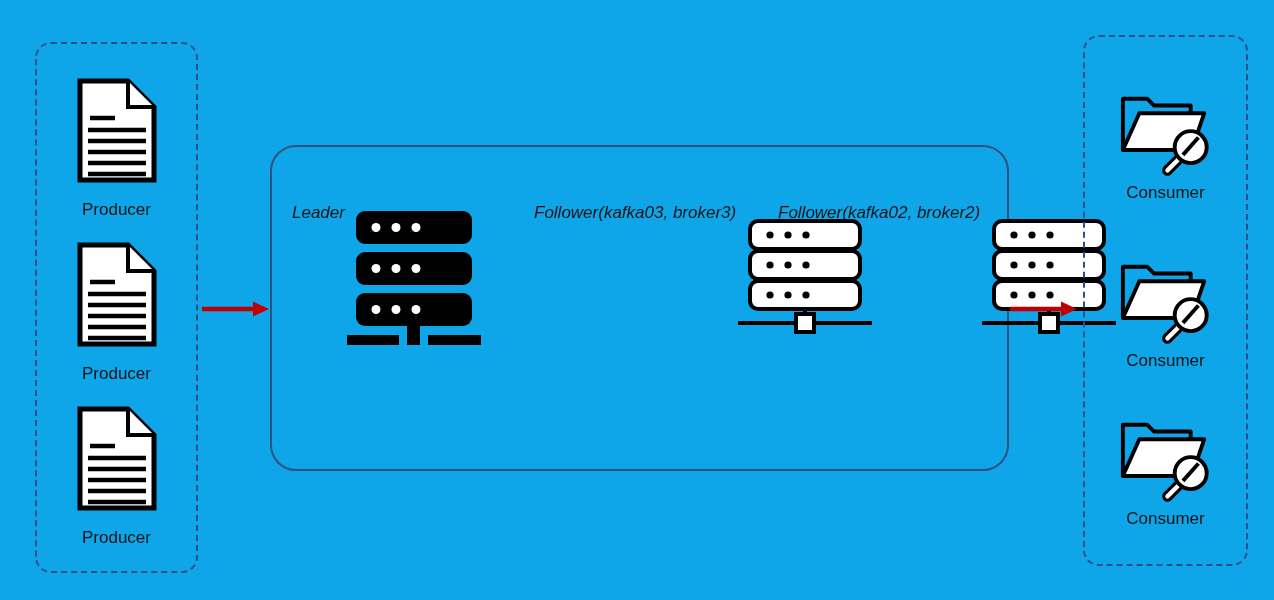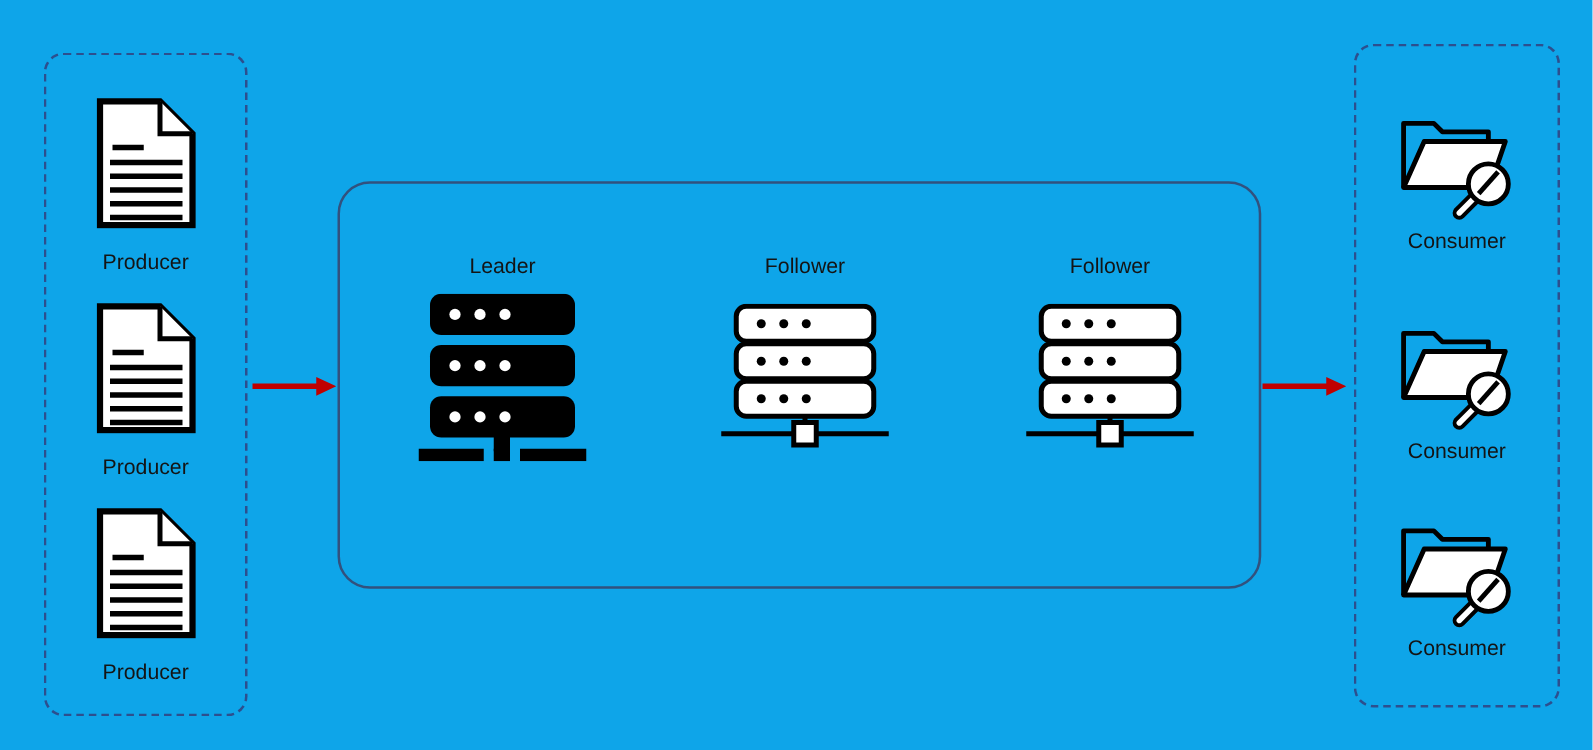--- a/index.html
+++ b/index.html
@@ -36,22 +36,23 @@
 
   
   .cluster-box{
     position:absolute;left:270px;top:145px;width:739px;height:326px;
     border:2px solid var(--cluster,#32517e);
     border-radius:26px;
     box-sizing:border-box;
   }
   .broker{
     position:absolute;top:54px;width:220px;
-    display:flex;flex-direction:column;align-items:center;
+    display:flex;align-items:flex-start;
     text-align:center;
+    font-style:italic;
   }
   .broker-leader{left:20px;}
   .broker-follower1{left:262px;}
   .broker-follower2{left:506px;}
   .broker-role,.broker-host{
     font-size:17px;line-height:24px;color:#141414;white-space:nowrap;
   }
   .leader-icon-wrap{margin-top:10px;}
   .follower-icon-wrap{margin-top:18px;}
 
@@ -156,20 +157,21 @@
             <circle cx="31" cy="98.5" r="4.5"></circle>
               <circle cx="51" cy="98.5" r="4.5"></circle>
               <circle cx="71" cy="98.5" r="4.5"></circle>
           </g>
         </svg>
       </span>
     </div>
 
     <div class="broker broker-follower1">
       <span class="broker-role">Follower</span>
+      <span class="broker-host">(kafka03, broker3)</span>
       <span class="follower-icon-wrap">
         <svg width="138" height="121" viewBox="0 0 138 121">
           <line x1="69" y1="90" x2="69" y2="98" stroke="var(--ink)" stroke-width="4"></line>
           <line x1="2" y1="104" x2="136" y2="104" stroke="var(--ink)" stroke-width="4"></line>
           <g fill="#ffffff" stroke="var(--ink)" stroke-width="4">
             <rect x="14" y="2" width="110" height="28" rx="8"></rect>
             <rect x="14" y="32" width="110" height="28" rx="8"></rect>
             <rect x="14" y="62" width="110" height="28" rx="8"></rect>
             <rect x="60" y="95" width="18" height="18"></rect>
           </g>
@@ -183,20 +185,21 @@
             <circle cx="34" cy="76" r="3.6"></circle>
               <circle cx="52" cy="76" r="3.6"></circle>
               <circle cx="70" cy="76" r="3.6"></circle>
           </g>
         </svg>
       </span>
     </div>
 
     <div class="broker broker-follower2">
       <span class="broker-role">Follower</span>
+      <span class="broker-host">(kafka02, broker2)</span>
       <span class="follower-icon-wrap">
         <svg width="138" height="121" viewBox="0 0 138 121">
           <line x1="69" y1="90" x2="69" y2="98" stroke="var(--ink)" stroke-width="4"></line>
           <line x1="2" y1="104" x2="136" y2="104" stroke="var(--ink)" stroke-width="4"></line>
           <g fill="#ffffff" stroke="var(--ink)" stroke-width="4">
             <rect x="14" y="2" width="110" height="28" rx="8"></rect>
             <rect x="14" y="32" width="110" height="28" rx="8"></rect>
             <rect x="14" y="62" width="110" height="28" rx="8"></rect>
             <rect x="60" y="95" width="18" height="18"></rect>
           </g>

